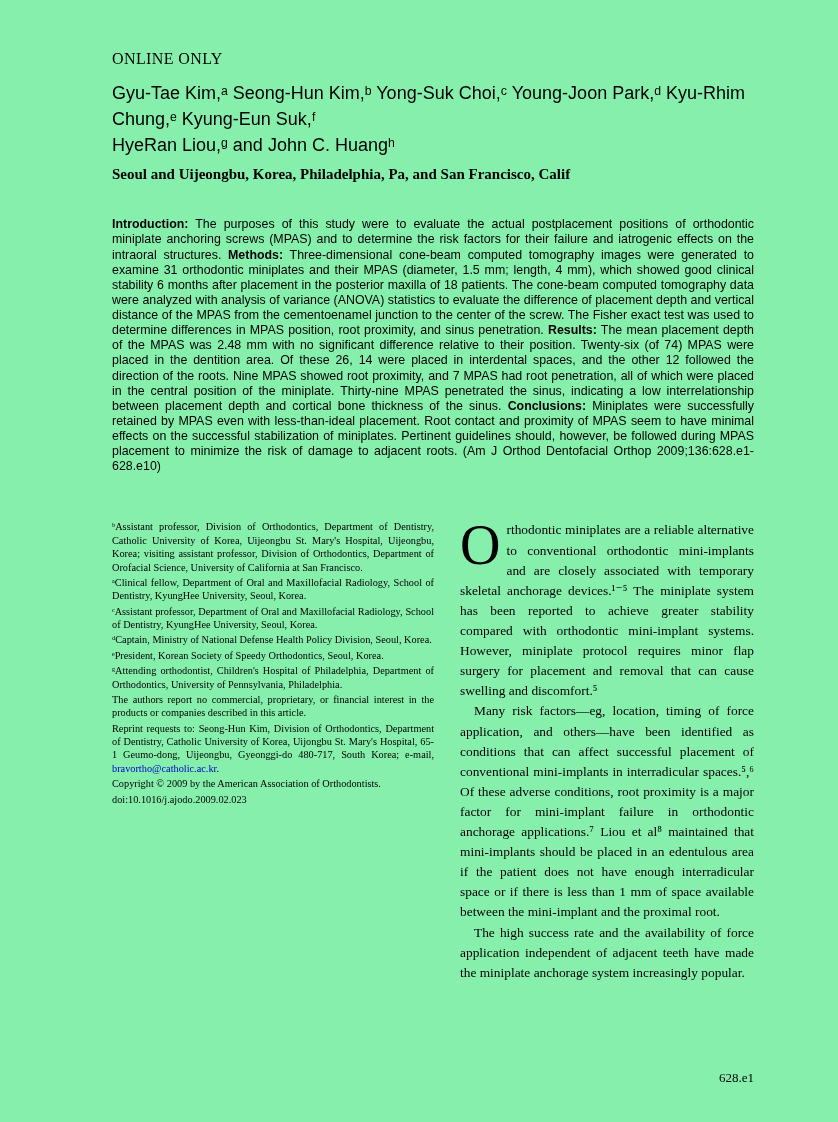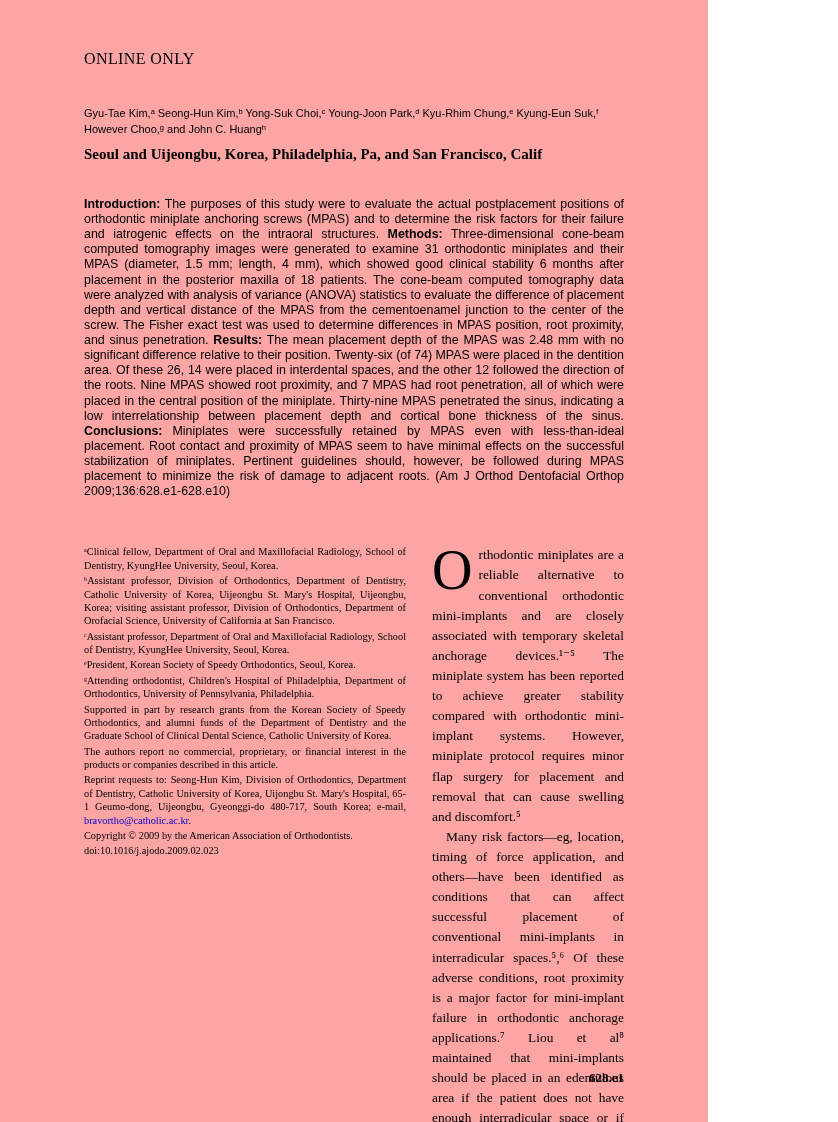--- a/index.html
+++ b/index.html
@@ -1,41 +1,41 @@
 <!DOCTYPE html>
 <html><head>
 <meta charset="utf-8">
 <style>
   html, body { margin: 0; padding: 0; background: #ffffff; }
   .page {
     position: relative;
-    width: 708px;
+    width: 838px;
     height: 1122px;
     box-sizing: border-box;
-    padding: 50px 84px 0 84px;
-    background: #fca5a5;
+    padding: 50px 84px 0 112px;
+    background: #86efac;
     color: #000000;
     font-family: "Liberation Serif", "DejaVu Serif", serif;
     overflow: hidden;
   }
   .online-only {
     font-size: 16px;
     letter-spacing: 0.4px;
   }
   .title {
     margin: 44px 0 0 0;
     font-size: 31px;
     font-weight: normal;
     line-height: 1.2;
     letter-spacing: -0.2px;
   }
   .authors {
-    margin-top: 38px;
+    margin-top: 12px;
     font-family: "Liberation Sans", "DejaVu Sans", sans-serif;
-    font-size: 11px;
+    font-size: 18px;
     line-height: 1.45;
   }
   .affiliation {
     margin-top: 8px;
     font-size: 15px;
     font-weight: bold;
   }
   .abstract {
     margin: 34px 0 0 0;
     font-family: "Liberation Sans", "DejaVu Sans", sans-serif;
@@ -70,50 +70,50 @@
     float: left;
     font-size: 56px;
     line-height: 0.82;
     padding: 3px 6px 0 0;
   }
   .pageno {
     position: absolute;
     right: 84px;
     bottom: 36px;
     font-size: 13px;
-    font-weight: bold;
+    font-weight: normal;
   }
 </style>
 </head>
 <body>
 
 <div class="page">
 
   <div class="online-only">ONLINE ONLY</div>
 
 
   <div class="authors">
       <div class="">Gyu-Tae Kim,ᵃ Seong-Hun Kim,ᵇ Yong-Suk Choi,ᶜ Young-Joon Park,ᵈ Kyu-Rhim Chung,ᵉ Kyung-Eun Suk,ᶠ</div>
-      <div class="">However Choo,ᵍ and John C. Huangʰ</div>
+      <div class="">HyeRan Liou,ᵍ and John C. Huangʰ</div>
     </div>
 
   <div class="affiliation">Seoul and Uijeongbu, Korea, Philadelphia, Pa, and San Francisco, Calif</div>
 
   <p class="abstract"><b>Introduction:</b> The purposes of this study were to evaluate the actual postplacement positions of orthodontic miniplate anchoring screws (MPAS) and to determine the risk factors for their failure and iatrogenic effects on the intraoral structures. <b>Methods:</b> Three-dimensional cone-beam computed tomography images were generated to examine 31 orthodontic miniplates and their MPAS (diameter, 1.5 mm; length, 4 mm), which showed good clinical stability 6 months after placement in the posterior maxilla of 18 patients. The cone-beam computed tomography data were analyzed with analysis of variance (ANOVA) statistics to evaluate the difference of placement depth and vertical distance of the MPAS from the cementoenamel junction to the center of the screw. The Fisher exact test was used to determine differences in MPAS position, root proximity, and sinus penetration. <b>Results:</b> The mean placement depth of the MPAS was 2.48 mm with no significant difference relative to their position. Twenty-six (of 74) MPAS were placed in the dentition area. Of these 26, 14 were placed in interdental spaces, and the other 12 followed the direction of the roots. Nine MPAS showed root proximity, and 7 MPAS had root penetration, all of which were placed in the central position of the miniplate. Thirty-nine MPAS penetrated the sinus, indicating a low interrelationship between placement depth and cortical bone thickness of the sinus. <b>Conclusions:</b> Miniplates were successfully retained by MPAS even with less-than-ideal placement. Root contact and proximity of MPAS seem to have minimal effects on the successful stabilization of miniplates. Pertinent guidelines should, however, be followed during MPAS placement to minimize the risk of damage to adjacent roots. (Am J Orthod Dentofacial Orthop 2009;136:628.e1-628.e10) </p>
 
   <div class="columns">
 
     <div class="col-left">
       <div>
+          <p class="fn">ᵇAssistant professor, Division of Orthodontics, Department of Dentistry, Catholic University of Korea, Uijeongbu St. Mary's Hospital, Uijeongbu, Korea; visiting assistant professor, Division of Orthodontics, Department of Orofacial Science, University of California at San Francisco.</p>
           <p class="fn">ᵃClinical fellow, Department of Oral and Maxillofacial Radiology, School of Dentistry, KyungHee University, Seoul, Korea.</p>
-          <p class="fn">ᵇAssistant professor, Division of Orthodontics, Department of Dentistry, Catholic University of Korea, Uijeongbu St. Mary's Hospital, Uijeongbu, Korea; visiting assistant professor, Division of Orthodontics, Department of Orofacial Science, University of California at San Francisco.</p>
           <p class="fn">ᶜAssistant professor, Department of Oral and Maxillofacial Radiology, School of Dentistry, KyungHee University, Seoul, Korea.</p>
+          <p class="fn">ᵈCaptain, Ministry of National Defense Health Policy Division, Seoul, Korea.</p>
           <p class="fn">ᵉPresident, Korean Society of Speedy Orthodontics, Seoul, Korea.</p>
           <p class="fn">ᵍAttending orthodontist, Children's Hospital of Philadelphia, Department of Orthodontics, University of Pennsylvania, Philadelphia.</p>
-          <p class="fn">Supported in part by research grants from the Korean Society of Speedy Orthodontics, and alumni funds of the Department of Dentistry and the Graduate School of Clinical Dental Science, Catholic University of Korea.</p>
           <p class="fn">The authors report no commercial, proprietary, or financial interest in the products or companies described in this article.</p>
         </div>
       <p class="fn"><span>Reprint requests to: Seong-Hun Kim, Division of Orthodontics, Department of Dentistry, Catholic University of Korea, Uijongbu St. Mary's Hospital, 65-1 Geumo-dong, Uijeongbu, Gyeonggi-do 480-717, South Korea; e-mail, </span><a class="email">bravortho@catholic.ac.kr</a><span>.</span></p>
       <div>
           <p class="fn">Copyright © 2009 by the American Association of Orthodontists.</p>
           <p class="fn">doi:10.1016/j.ajodo.2009.02.023</p>
         </div>
     </div>
 
     <div class="col-right">

